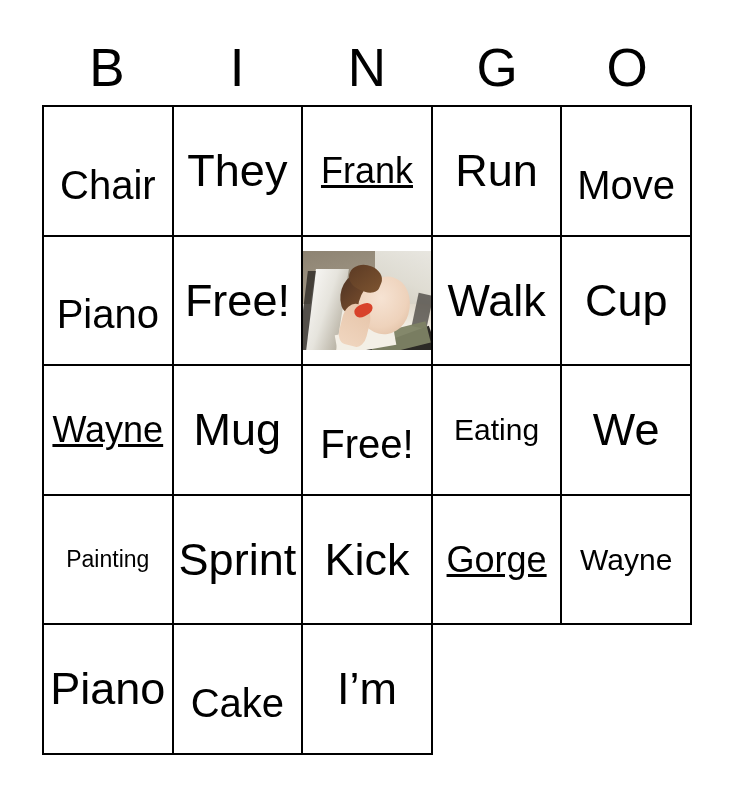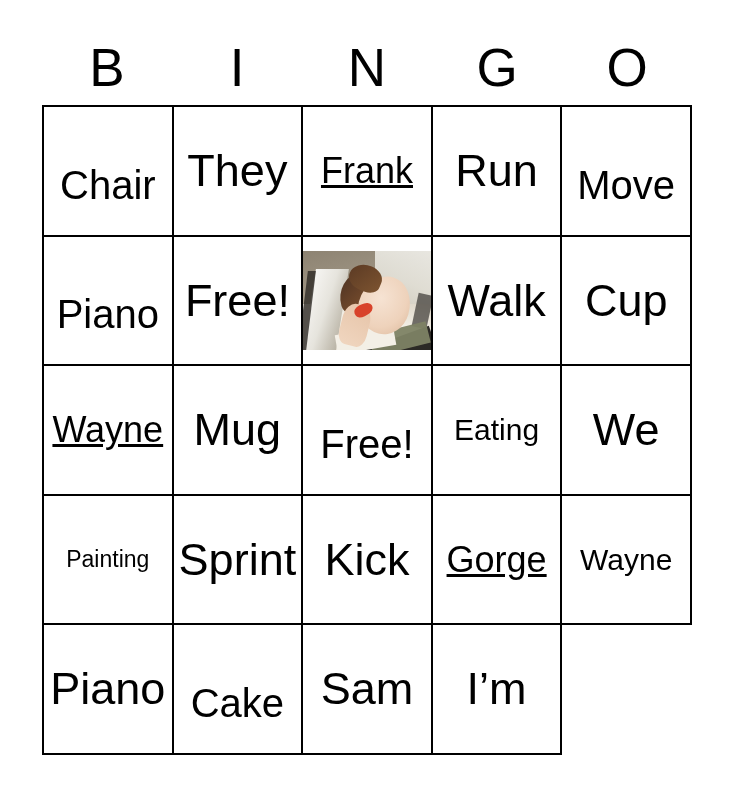--- a/index.html
+++ b/index.html
@@ -268,20 +268,17 @@
       <div class="cell">
         <span class="cell-text sz-sm">Wayne</span>
       </div>
       <div class="cell">
         <span class="cell-text sz-xl">Piano</span>
       </div>
       <div class="cell">
         <span class="cell-text sz-lg">Cake</span>
       </div>
       <div class="cell">
-        <span class="cell-text sz-xl">Sam</span>
-      </div>
-      <div class="cell">
         <span class="cell-text sz-xl">I’m</span>
       </div>
     </div>
 
 </div>
 
 </body></html>

